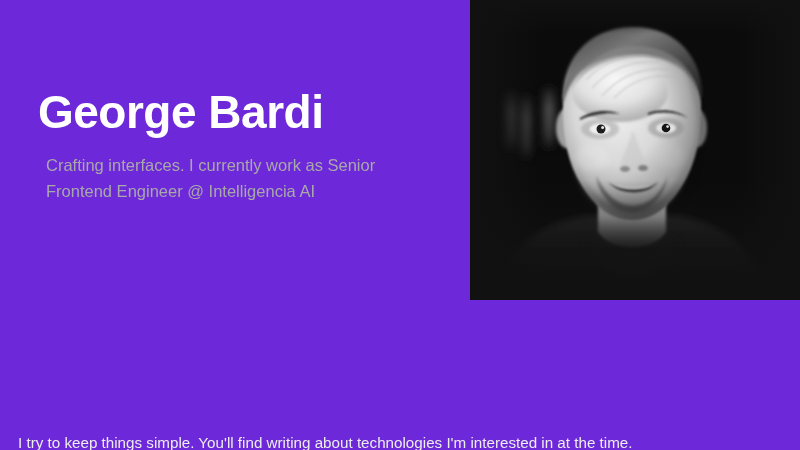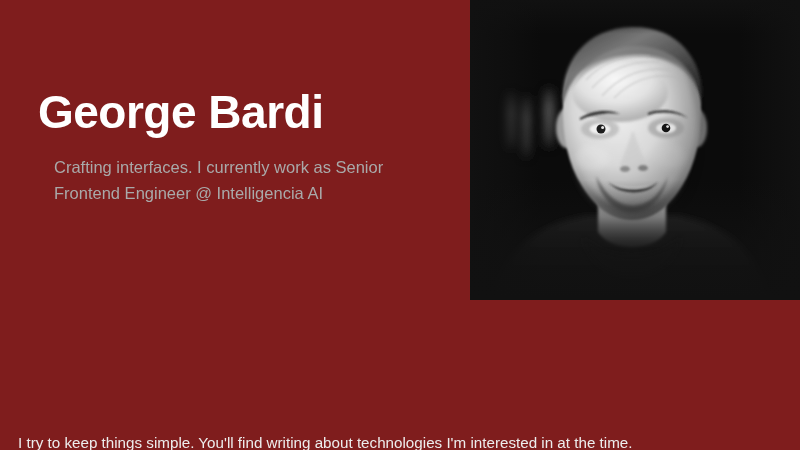--- a/index.html
+++ b/index.html
@@ -11,21 +11,21 @@
     height: 450px;
     background: #111111;
     font-family: "Liberation Sans", sans-serif;
     overflow: hidden;
     position: relative;
   }
 
   #page {
     position: absolute;
     inset: 0;
-    background: #7f1d1d;
+    background: #6d28d9;
     overflow: hidden;
   }
 
   
   .hero {
     position: absolute;
     left: 38px;
     top: 88px;
     width: 430px;
   }
@@ -37,21 +37,21 @@
     letter-spacing: -0.5px;
     line-height: 1.08;
     margin: 0 0 14px 0;
     white-space: nowrap;
   }
 
   .hero-subtitle {
     font-size: 16.5px;
     color: #a9a9a9;
     line-height: 1.62;
-    margin: 16px;
+    margin: 8px;
     max-width: 385px;
   }
 
   
   .portrait-wrap {
     position: absolute;
     left: 470px;
     top: 0px;
     width: 330px;
     height: 300px;

